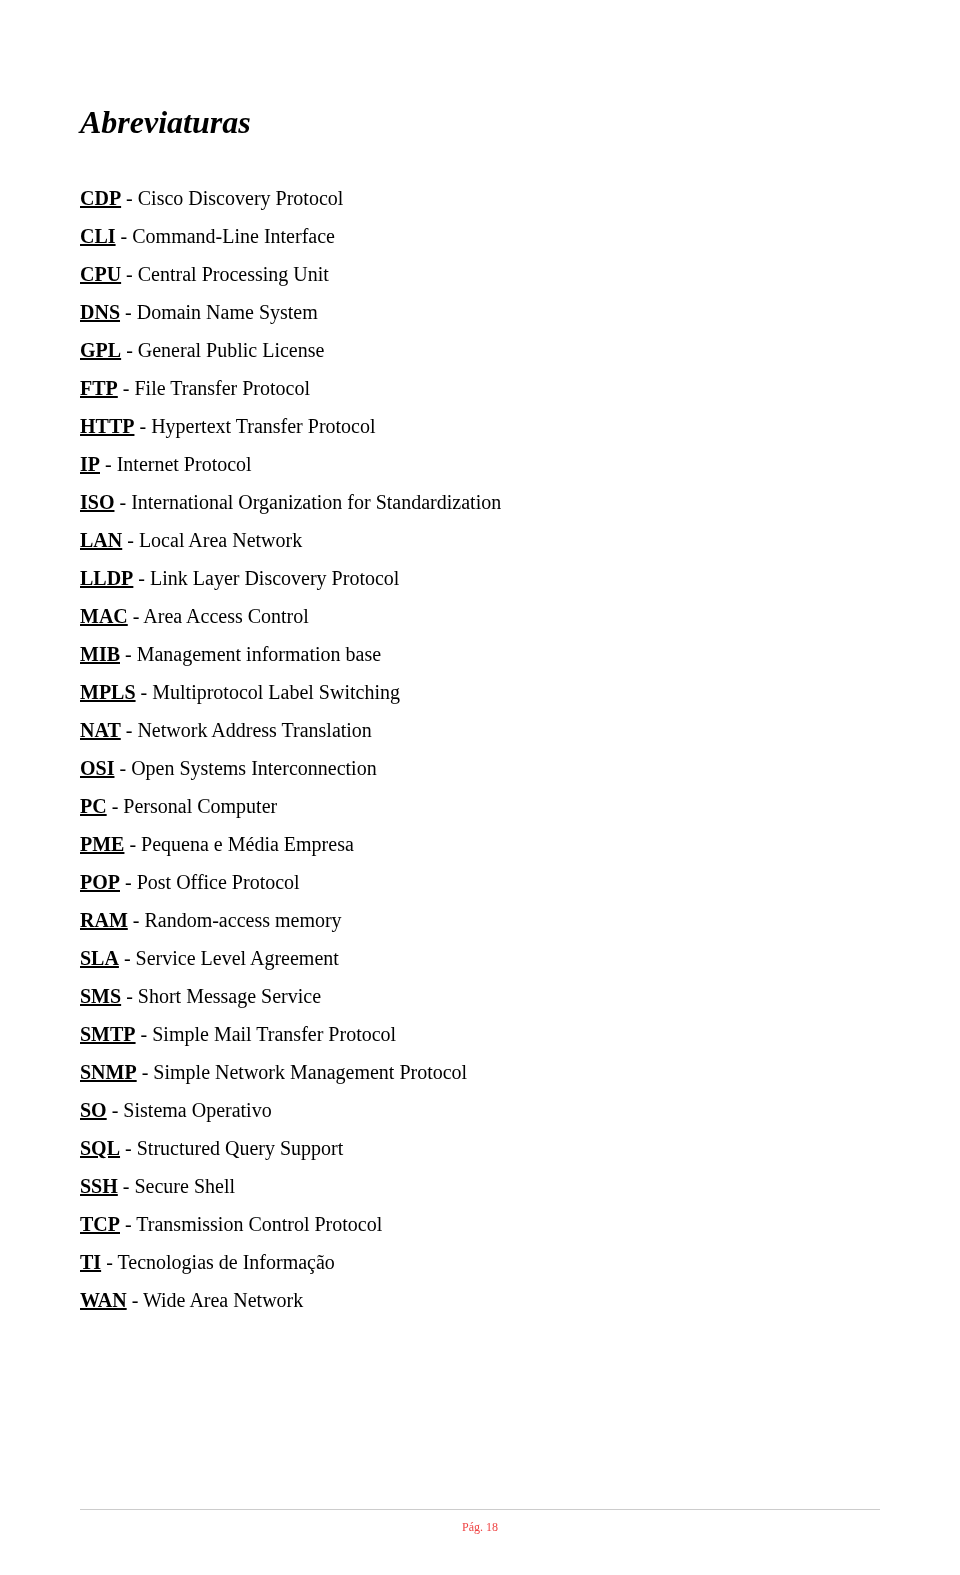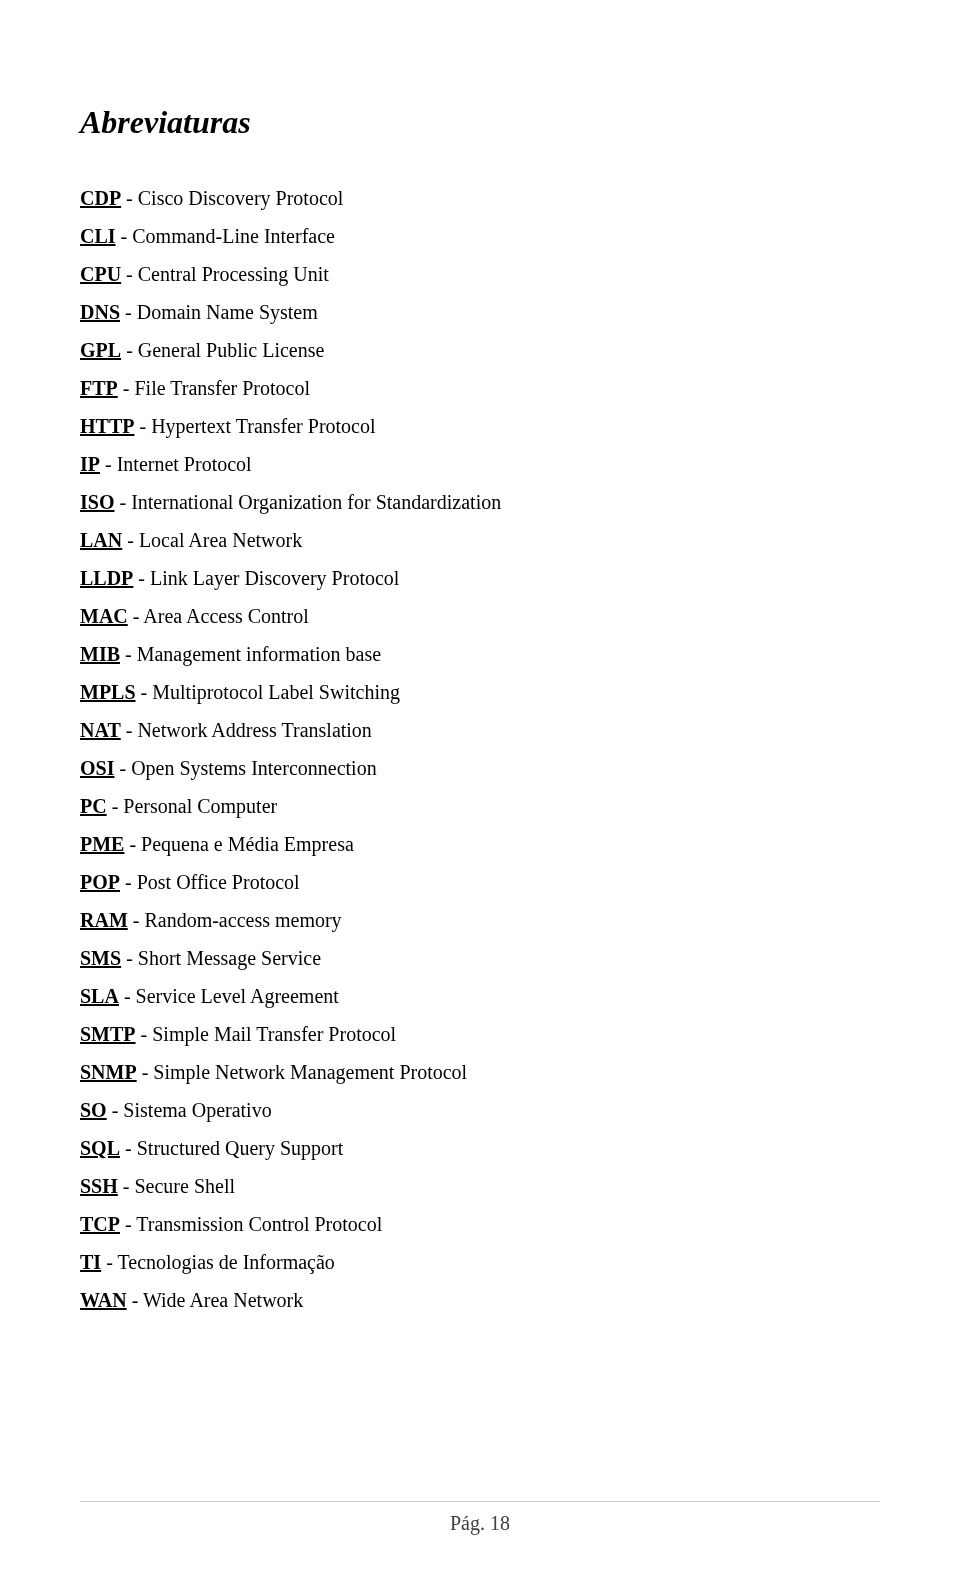--- a/index.html
+++ b/index.html
@@ -45,22 +45,22 @@
       font-weight: bold;
       text-decoration: underline;
     }
 
     .page-footer {
       position: absolute;
       bottom: 40px;
       left: 0;
       right: 0;
       text-align: center;
-      font-size: 20px;
-      color: #404040;
+      font-size: 12px;
+      color: #ef4444;
       border-top: 1px solid #ccc;
       padding-top: 10px;
       margin: 0 80px;
     }
   </style>
 </head>
 <body>
 
 <div class="page-container">
 
@@ -81,22 +81,22 @@
       <li class="abbreviation-item"><span class="abbr-key">LLDP</span><span> - </span><span>Link Layer Discovery Protocol</span></li>
       <li class="abbreviation-item"><span class="abbr-key">MAC</span><span> - </span><span>Area Access Control</span></li>
       <li class="abbreviation-item"><span class="abbr-key">MIB</span><span> - </span><span>Management information base</span></li>
       <li class="abbreviation-item"><span class="abbr-key">MPLS</span><span> - </span><span>Multiprotocol Label Switching</span></li>
       <li class="abbreviation-item"><span class="abbr-key">NAT</span><span> - </span><span>Network Address Translation</span></li>
       <li class="abbreviation-item"><span class="abbr-key">OSI</span><span> - </span><span>Open Systems Interconnection</span></li>
       <li class="abbreviation-item"><span class="abbr-key">PC</span><span> - </span><span>Personal Computer</span></li>
       <li class="abbreviation-item"><span class="abbr-key">PME</span><span> - </span><span>Pequena e Média Empresa</span></li>
       <li class="abbreviation-item"><span class="abbr-key">POP</span><span> - </span><span>Post Office Protocol</span></li>
       <li class="abbreviation-item"><span class="abbr-key">RAM</span><span> - </span><span>Random-access memory</span></li>
+      <li class="abbreviation-item"><span class="abbr-key">SLA</span><span> - </span><span>Service Level Agreement</span></li>
       <li class="abbreviation-item"><span class="abbr-key">SMS</span><span> - </span><span>Short Message Service</span></li>
-      <li class="abbreviation-item"><span class="abbr-key">SLA</span><span> - </span><span>Service Level Agreement</span></li>
       <li class="abbreviation-item"><span class="abbr-key">SMTP</span><span> - </span><span>Simple Mail Transfer Protocol</span></li>
       <li class="abbreviation-item"><span class="abbr-key">SNMP</span><span> - </span><span>Simple Network Management Protocol</span></li>
       <li class="abbreviation-item"><span class="abbr-key">SO</span><span> - </span><span>Sistema Operativo</span></li>
       <li class="abbreviation-item"><span class="abbr-key">SQL</span><span> - </span><span>Structured Query Support</span></li>
       <li class="abbreviation-item"><span class="abbr-key">SSH</span><span> - </span><span>Secure Shell</span></li>
       <li class="abbreviation-item"><span class="abbr-key">TCP</span><span> - </span><span>Transmission Control Protocol</span></li>
       <li class="abbreviation-item"><span class="abbr-key">TI</span><span> - </span><span>Tecnologias de Informação</span></li>
       <li class="abbreviation-item"><span class="abbr-key">WAN</span><span> - </span><span>Wide Area Network</span></li>
     </ul>
 

